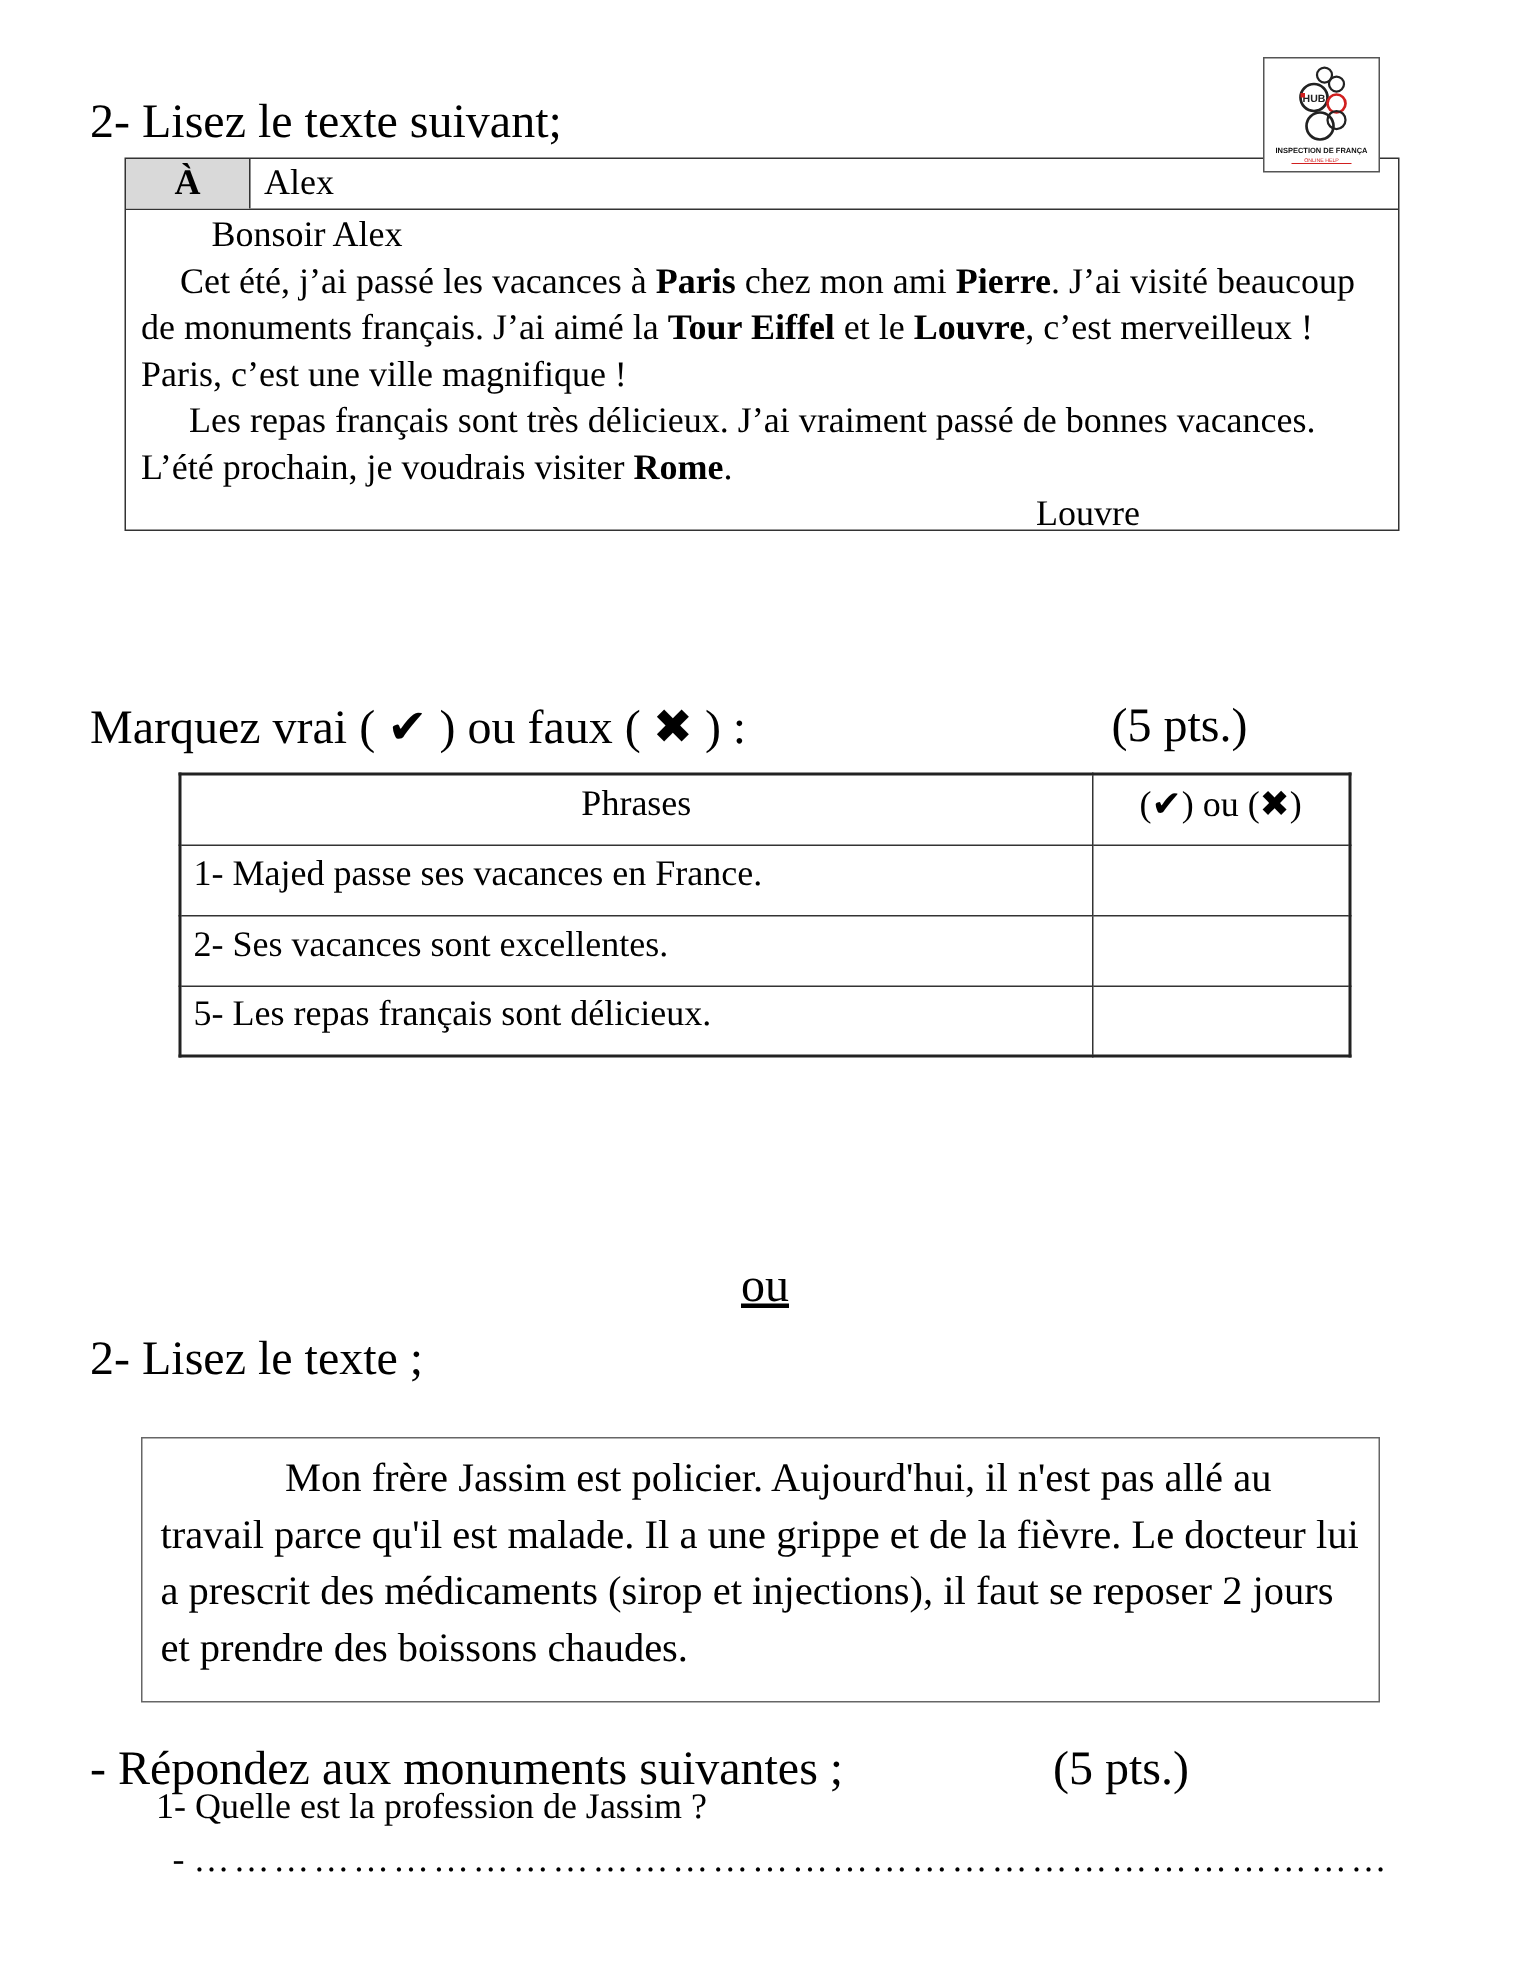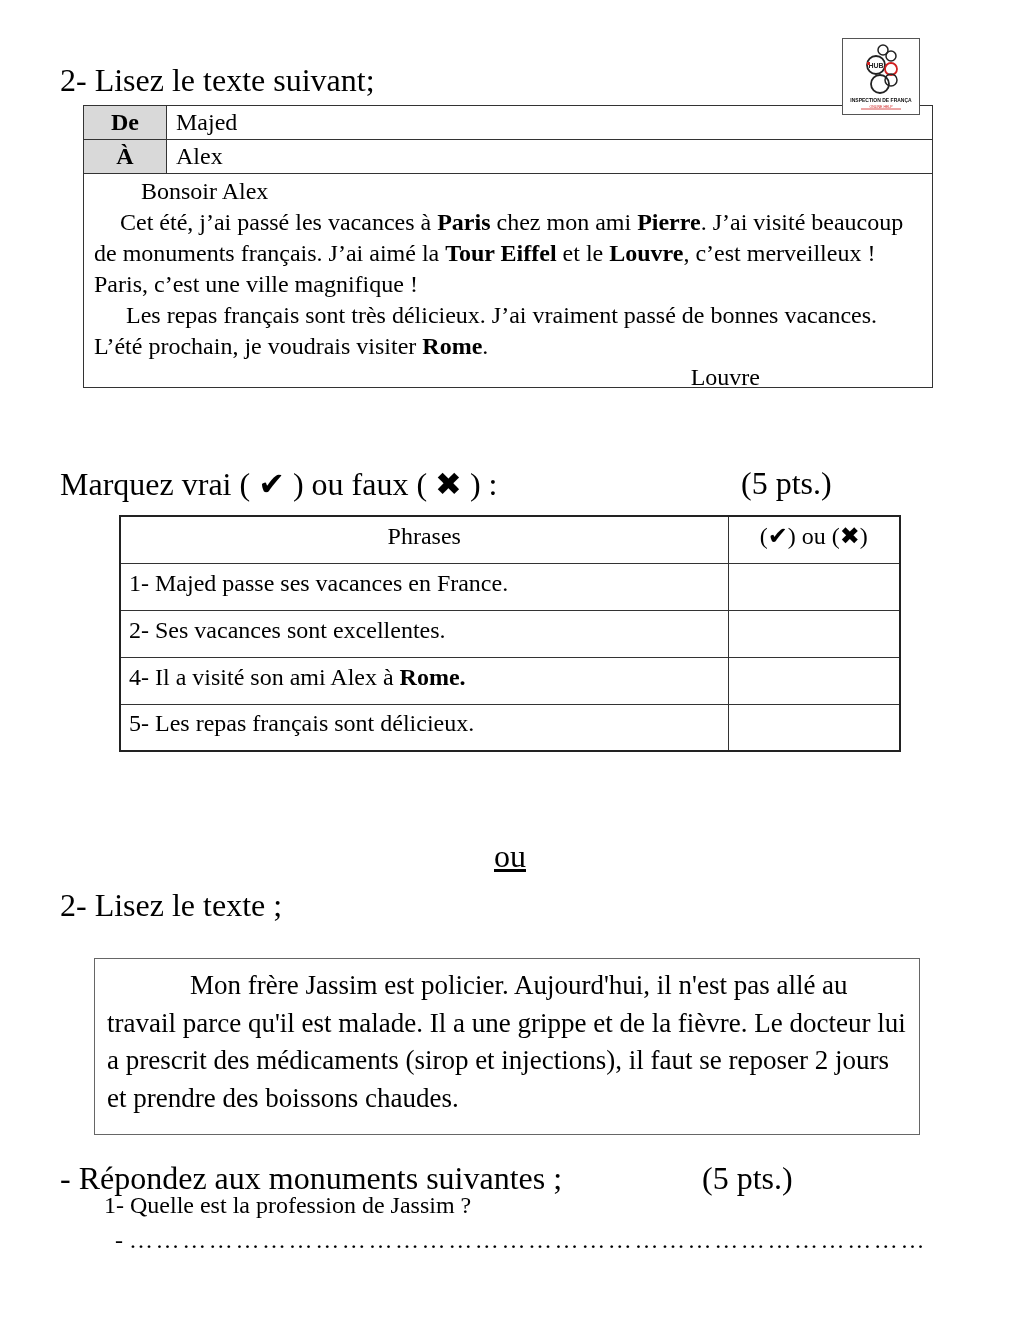--- a/index.html
+++ b/index.html
@@ -76,24 +76,20 @@
     <text x="38" y="63" font-size="5" font-weight="bold" text-anchor="middle" font-family="Liberation Sans, sans-serif" fill="#111">INSPECTION DE FRANÇA</text>
     <text x="38" y="69" font-size="3.5" text-anchor="middle" font-family="Liberation Sans, sans-serif" fill="#d11f1f">ONLINE HELP</text>
     <line x1="18" y1="70" x2="58" y2="70" stroke="#d11f1f" stroke-width="0.8"></line>
   </svg>
 </div>
 
 <div class="abs h-bold" style="left:60px; top:62px;">2- Lisez le texte suivant;</div>
 
 <div class="abs letter">
   <div class="letter-row">
-    <div class="letter-key">De</div>
-    <div class="letter-val">Majed</div>
-  </div>
-  <div class="letter-row">
     <div class="letter-key">À</div>
     <div class="letter-val">Alex</div>
   </div>
   <div class="letter-body">
     <p class="indent1">Bonsoir Alex</p>
     <p class="indent2"><span>Cet été, j’ai passé les vacances à </span><b>Paris</b><span> chez mon ami </span><b>Pierre</b><span>. J’ai visité beaucoup de monuments français. J’ai aimé la </span><b>Tour Eiffel</b><span> et le </span><b>Louvre</b><span>, c’est merveilleux ! Paris, c’est une ville magnifique !</span></p>
     <p class="indent3"><span>Les repas français sont très délicieux. J’ai vraiment passé de bonnes vacances.  L’été prochain, je voudrais visiter </span><b>Rome</b><span>.</span></p>
     <p class="signoff">Louvre</p>
   </div>
 </div>
@@ -111,24 +107,20 @@
   <tbody>
     <tr>
       <td class="phrase"><span>1- Majed passe ses vacances en France.</span><b></b></td>
       <td class="col-mark"></td>
     </tr>
     <tr>
       <td class="phrase"><span>2- Ses vacances sont excellentes.</span><b></b></td>
       <td class="col-mark"></td>
     </tr>
     <tr>
-      <td class="phrase"><span>4- Il a visité son ami Alex à </span><b>Rome.</b></td>
-      <td class="col-mark"></td>
-    </tr>
-    <tr>
       <td class="phrase"><span>5- Les repas français sont délicieux.</span><b></b></td>
       <td class="col-mark"></td>
     </tr>
   </tbody>
 </table>
 
 <div class="abs h-bold" style="left:494px; top:838px; text-decoration: underline;">ou</div>
 
 <div class="abs h-bold" style="left:60px; top:887px;">2- Lisez le texte ;</div>
 

